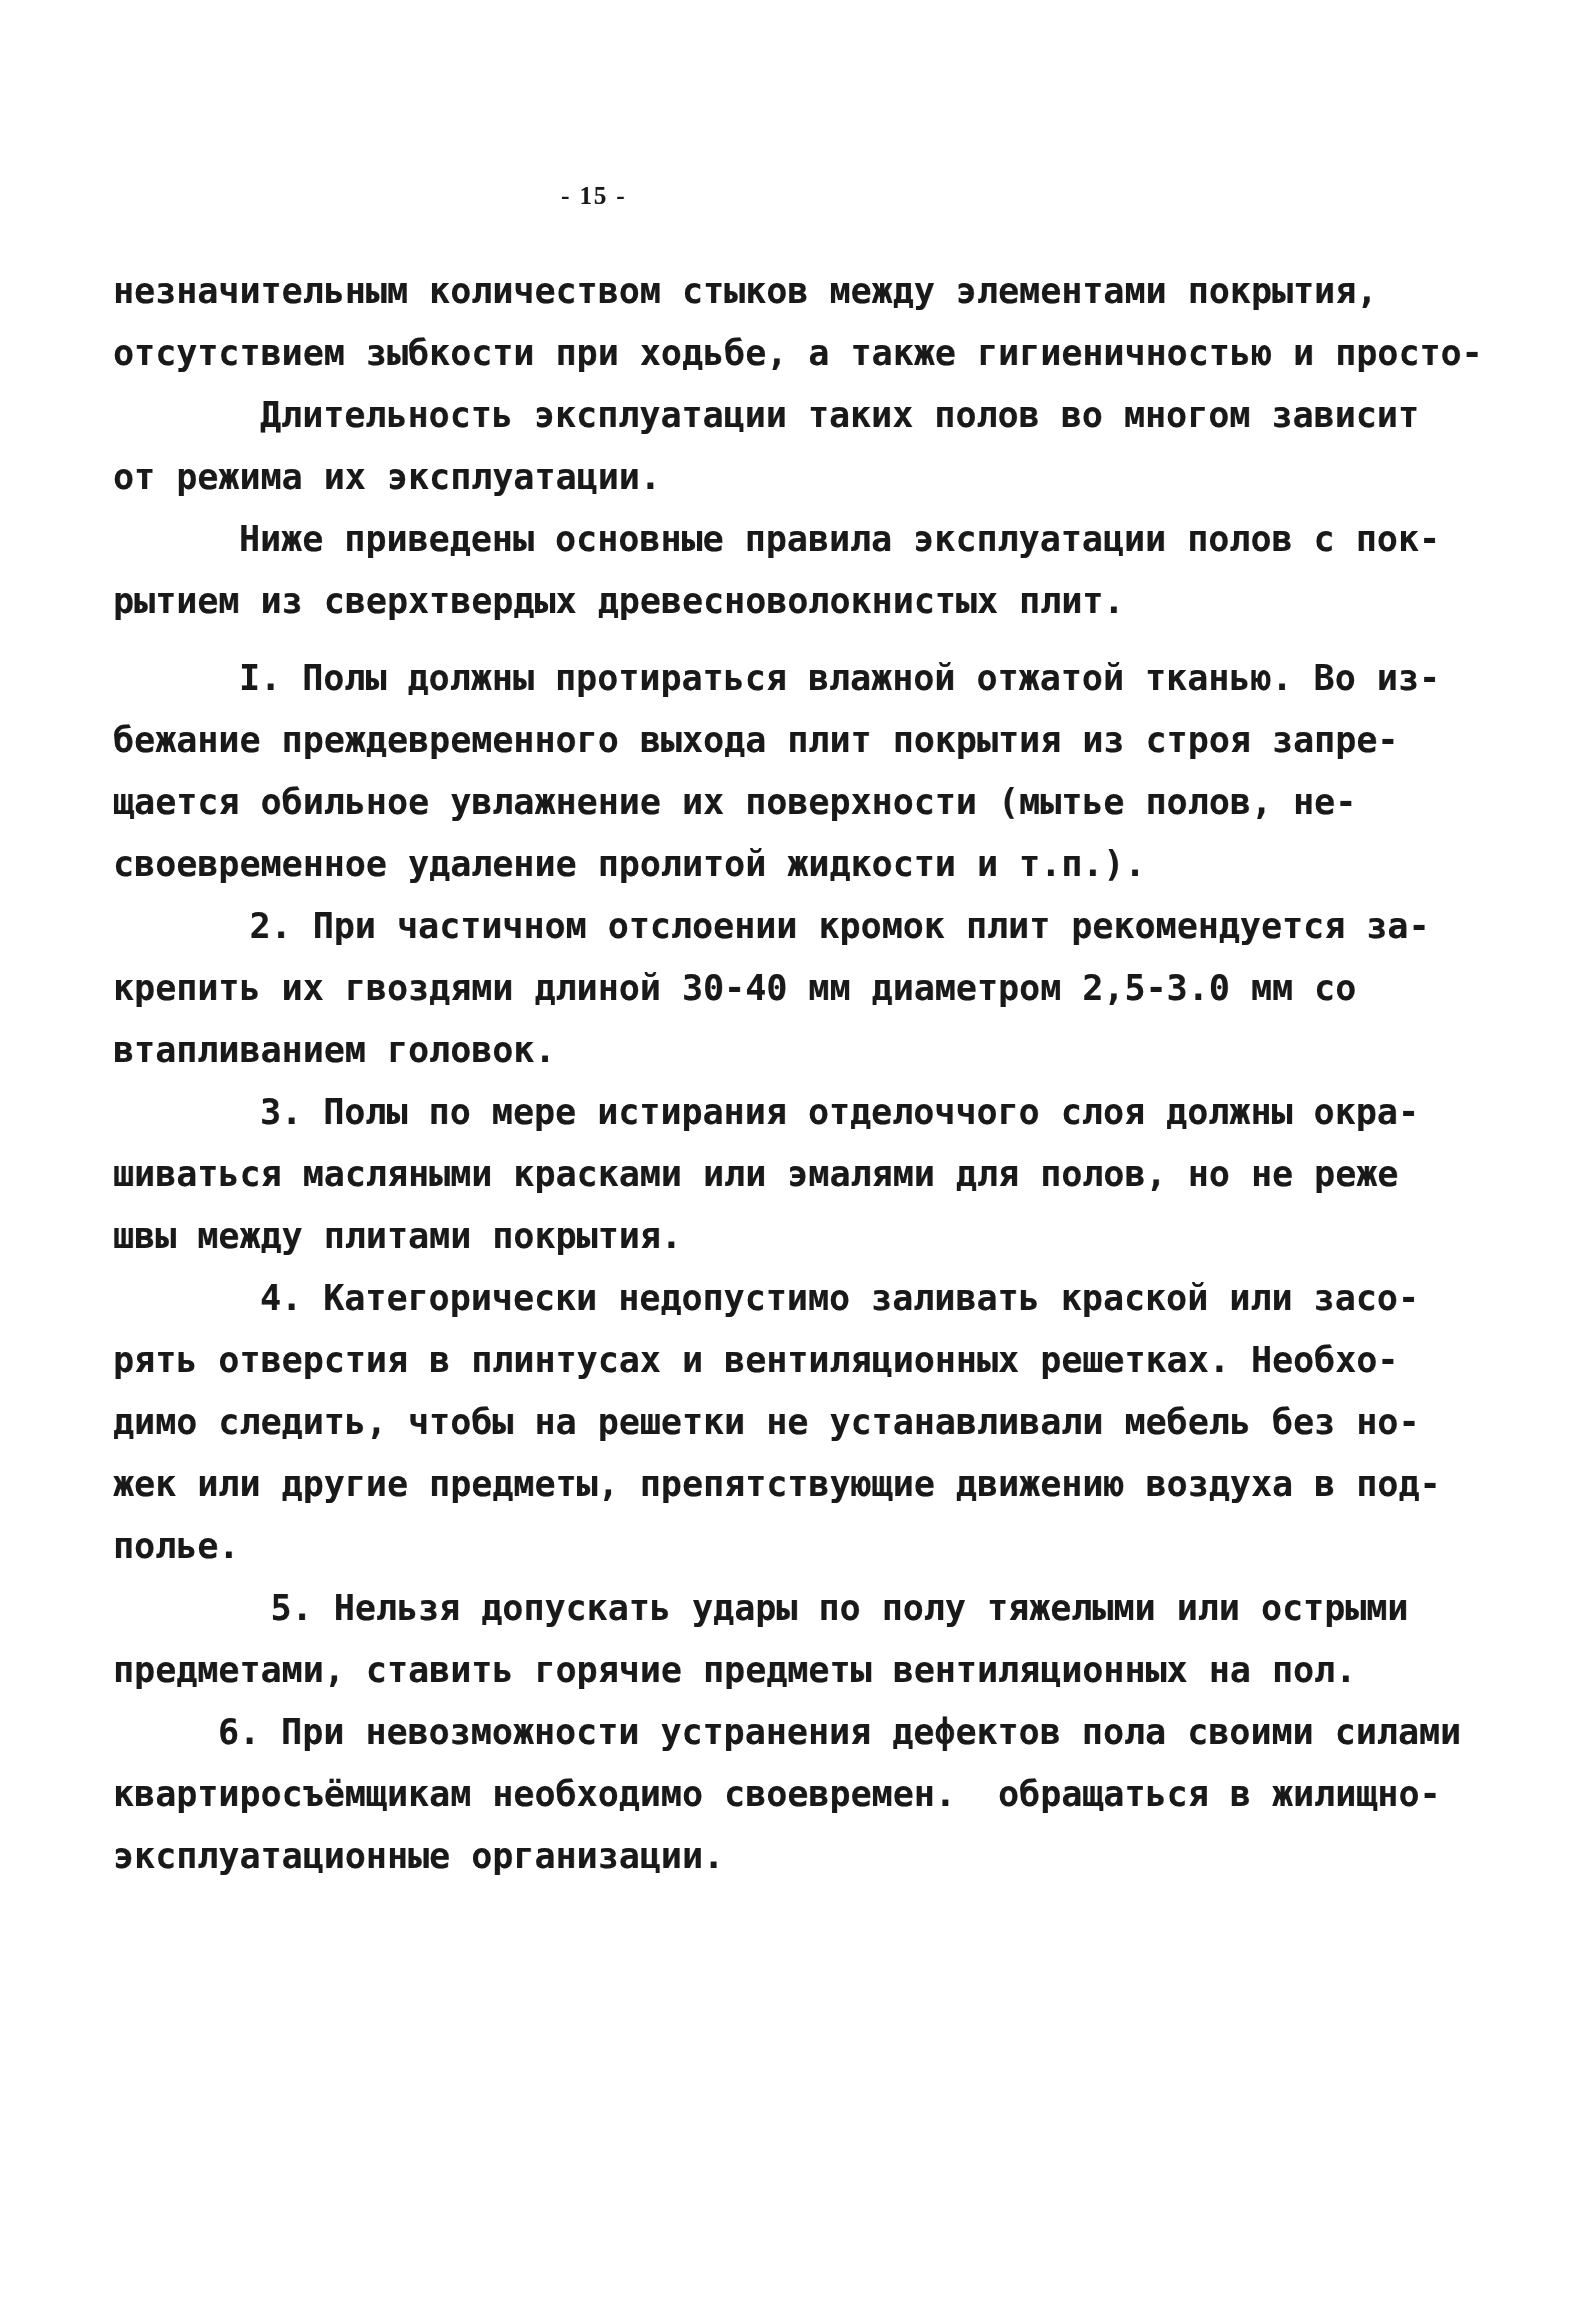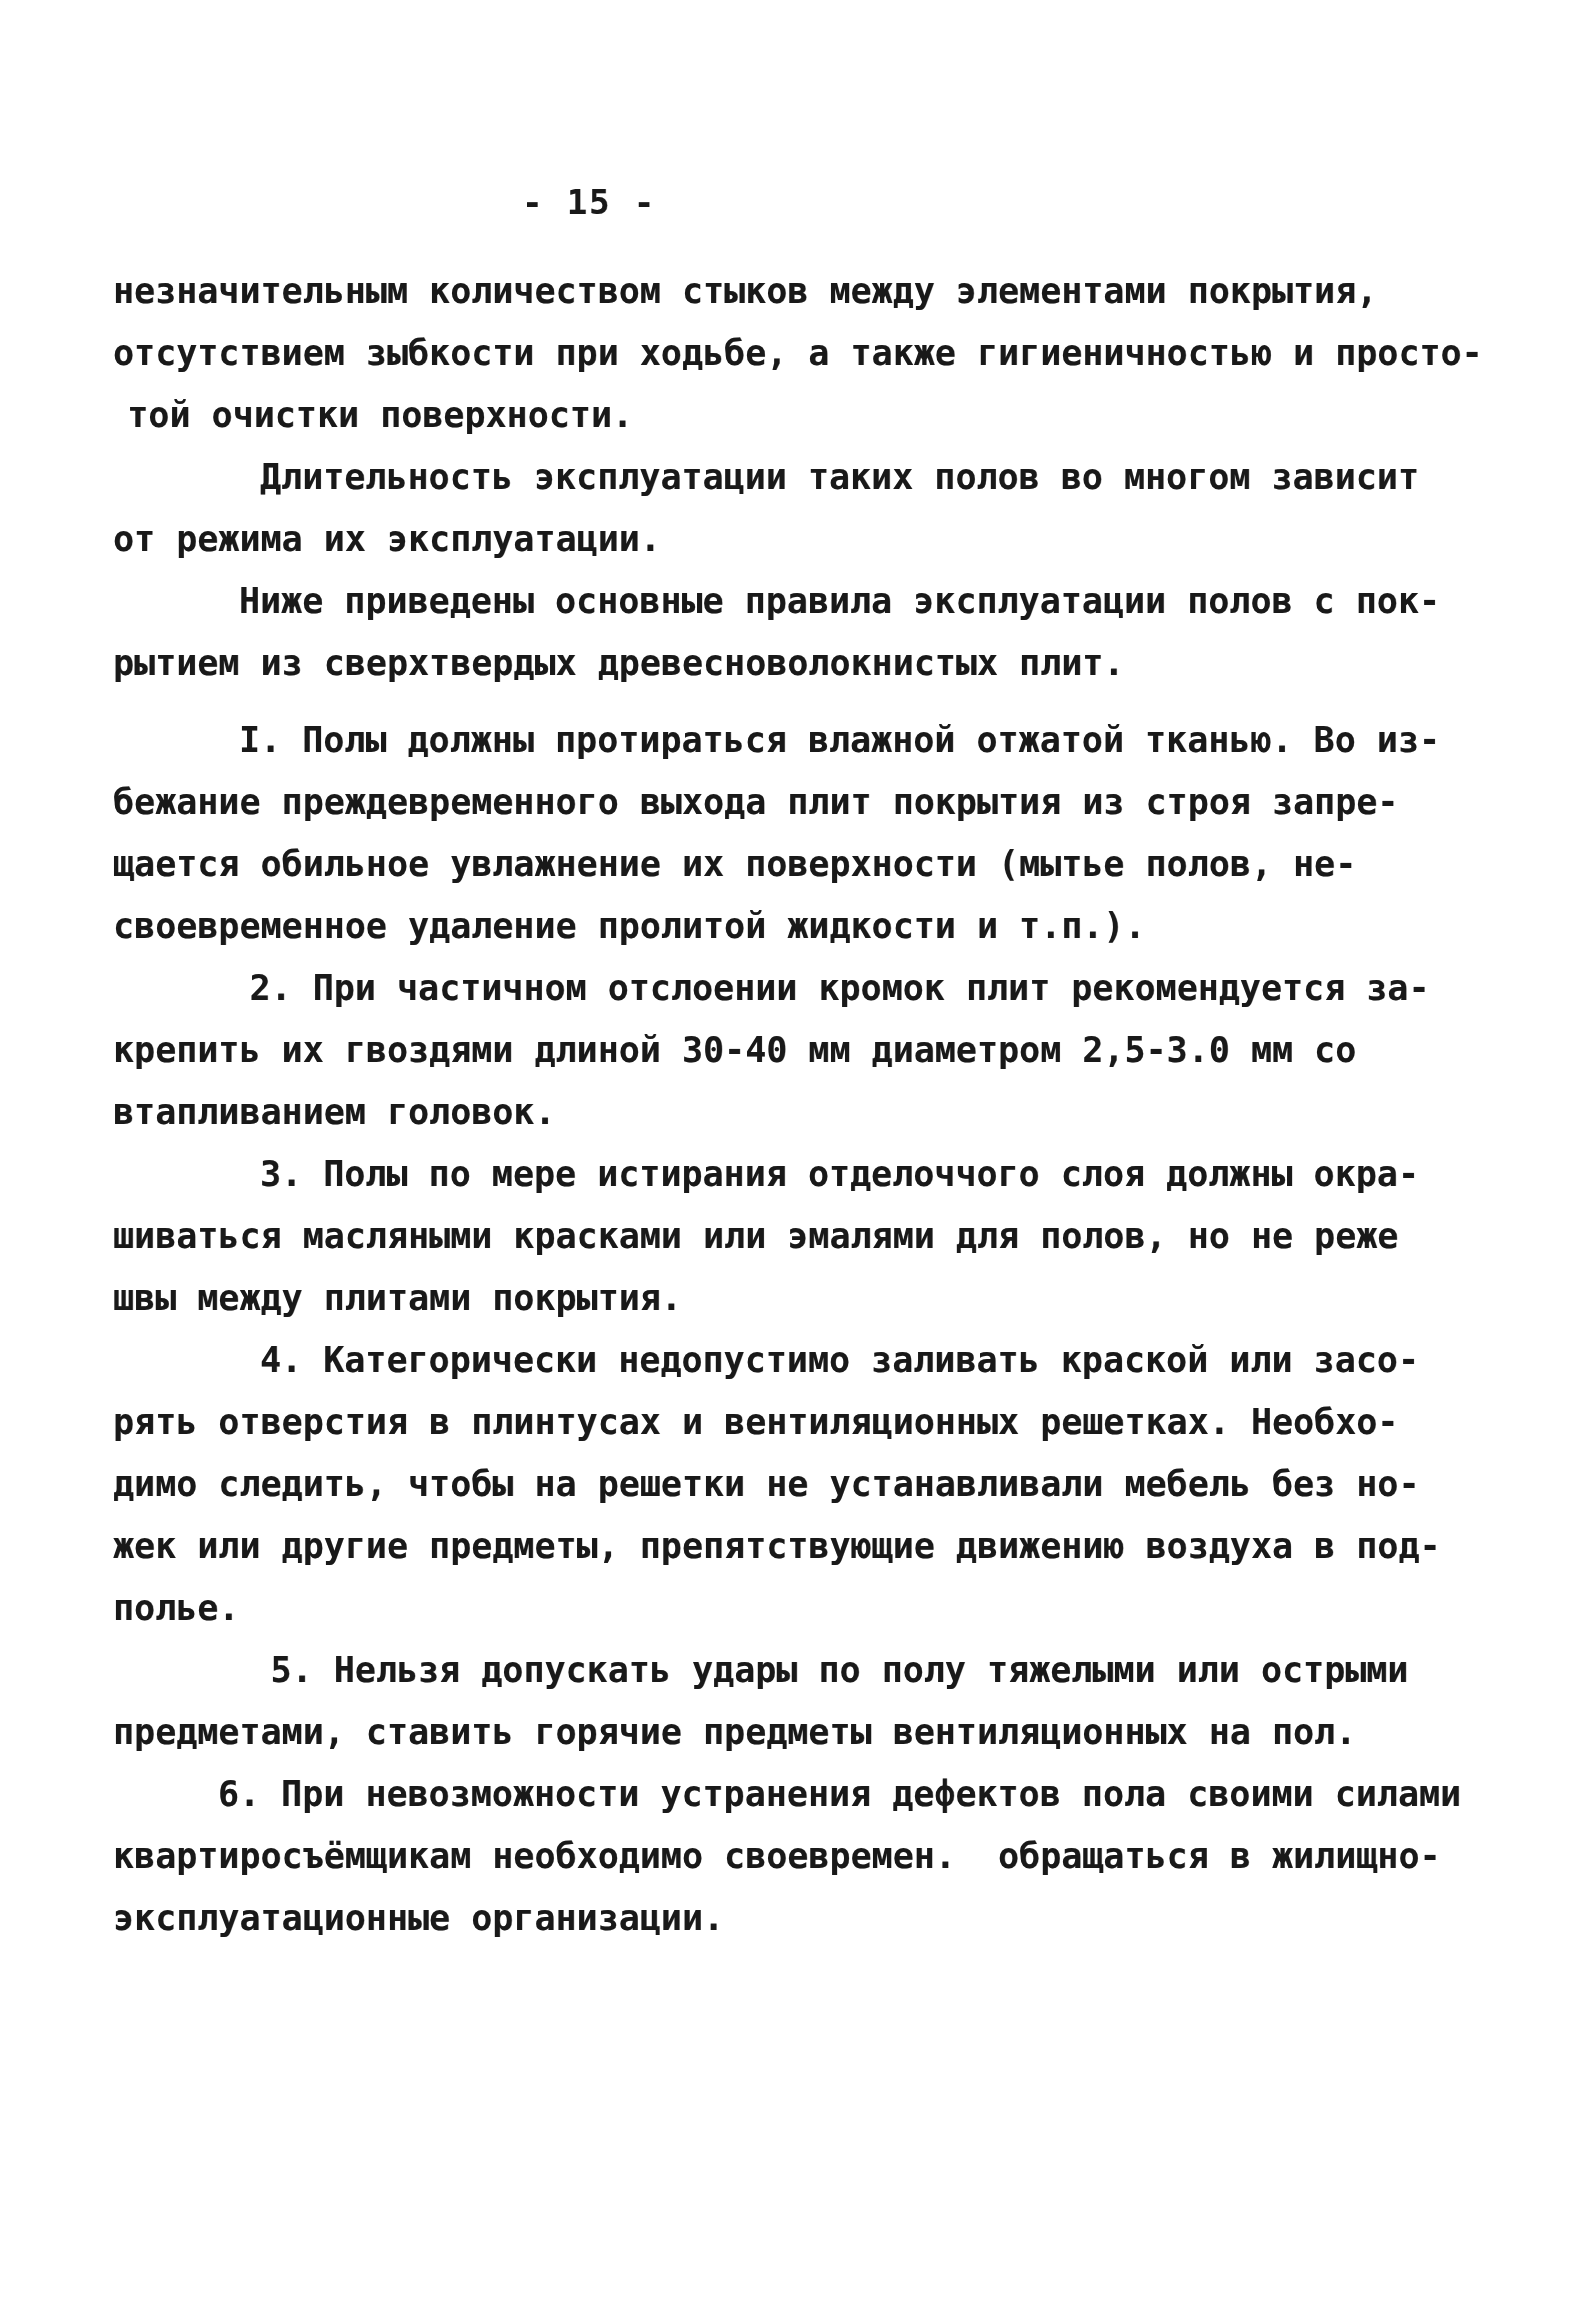--- a/index.html
+++ b/index.html
@@ -12,26 +12,27 @@
     width: 1582px;
     height: 2314px;
     background: #ffffff;
     overflow: hidden;
     font-family: "DejaVu Sans Mono", "Liberation Mono", monospace;
     color: #191919;
   }
   .pagenum {
     position: absolute;
     top: 182px;
-    left: 522px;
-    font-size: 34px;
+    left: 561px;
+    font-size: 25px;
     font-weight: bold;
     letter-spacing: 1.9px;
     white-space: pre;
     text-shadow: 0.4px 0.4px 0 rgba(0,0,0,0.35);
+    font-family: Liberation Serif, serif;
   }
   .textblock {
     position: absolute;
     left: 113px;
     top: 260px;
     width: 1357px;
   }
   .line {
     height: 62px;
     line-height: 62px;
@@ -46,21 +47,20 @@
   .line.gap-before { margin-top: 15.3px; }
 </style>
 </head>
 <body>
 
 <div class="page">
   <div class="pagenum">- 15 -</div>
   <div class="textblock">
       <div class="line">незначительным количеством стыков между элементами покрытия,</div>
       <div class="line">отсутствием зыбкости при ходьбе, а также гигиеничностью и просто-</div>
-      <div class="line indent-small">той очистки поверхности.</div>
       <div class="line indent-para">Длительность эксплуатации таких полов во многом зависит</div>
       <div class="line">от режима их эксплуатации.</div>
       <div class="line indent-para">Ниже приведены основные правила эксплуатации полов с пок-</div>
       <div class="line">рытием из сверхтвердых древесноволокнистых плит.</div>
       <div class="line indent-para gap-before">I. Полы должны протираться влажной отжатой тканью. Во из-</div>
       <div class="line">бежание преждевременного выхода плит покрытия из строя запре-</div>
       <div class="line">щается обильное увлажнение их поверхности (мытье полов, не-</div>
       <div class="line">своевременное удаление пролитой жидкости и т.п.).</div>
       <div class="line indent-para">2. При частичном отслоении кромок плит рекомендуется за-</div>
       <div class="line">крепить их гвоздями длиной 30-40 мм диаметром 2,5-3.0 мм со</div>

